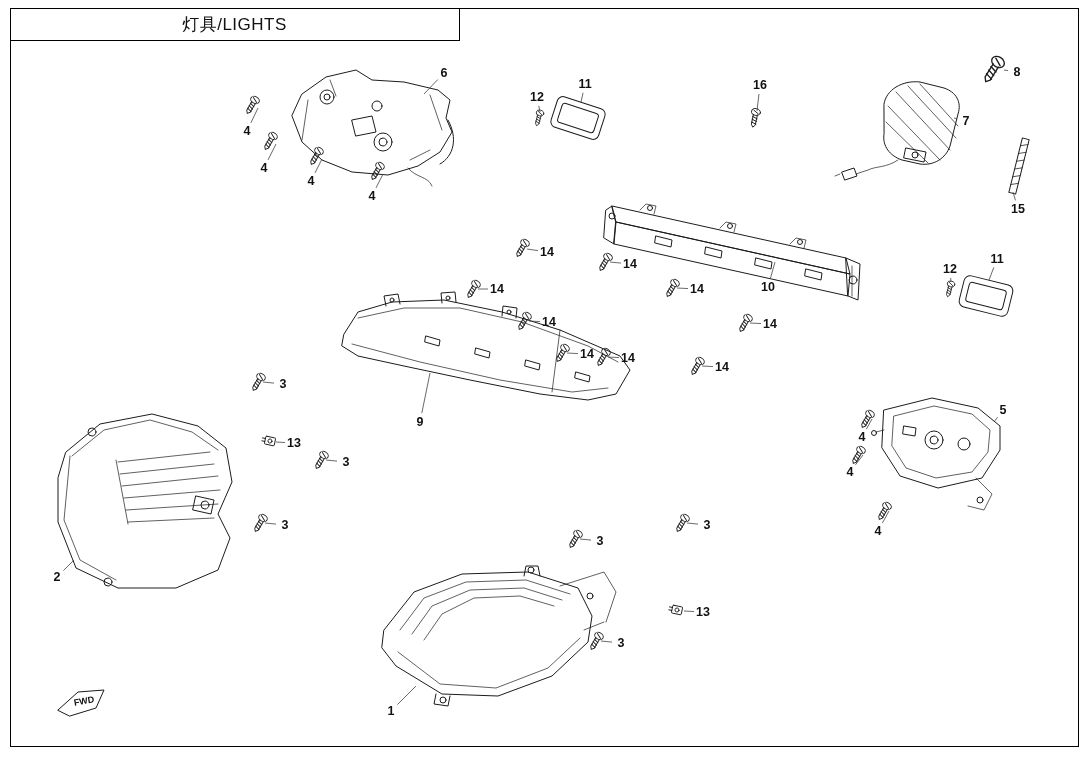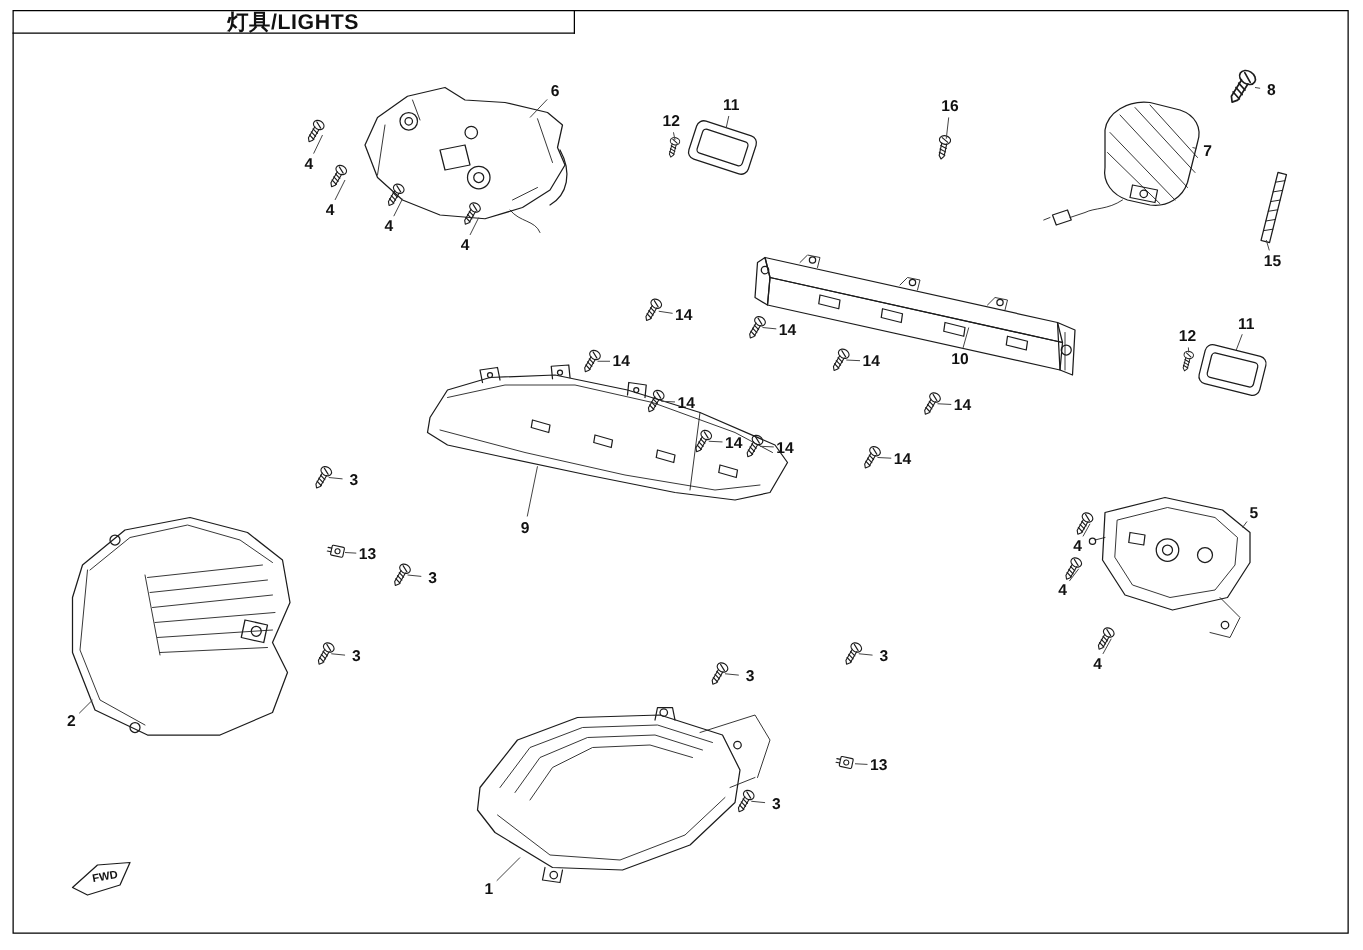--- a/index.html
+++ b/index.html
@@ -5,24 +5,24 @@
   html,body{margin:0;padding:0}
   body{
     width:1090px;height:760px;position:relative;background:#fff;
     font-family:"Liberation Sans",sans-serif;overflow:hidden;color:#111;
   }
   .frame{
     position:absolute;left:10px;top:8px;width:1069px;height:739px;
     border:1.5px solid #000;box-sizing:border-box;
   }
   .title-band{
-    position:absolute;left:10px;top:8px;width:450px;height:19px;
+    position:absolute;left:10px;top:8px;width:450px;height:33px;
     border-right:1.5px solid #000;border-bottom:1.5px solid #000;
     box-sizing:border-box;display:flex;align-items:center;justify-content:center;
-    font-size:17px;font-weight:bold;letter-spacing:.5px;
+    font-size:17px;font-weight:normal;letter-spacing:.5px;
   }
   svg#art{position:absolute;left:0;top:0}
   .ln{fill:none;stroke:#1c1c1c;stroke-width:1;stroke-linejoin:round;stroke-linecap:round}
   .thin{stroke-width:.7}
   .fast{fill:none;stroke:#1c1c1c;stroke-width:.9;stroke-linejoin:round;stroke-linecap:round}
   .callout{font:bold 12.5px "Liberation Sans",sans-serif;fill:#111;text-anchor:middle;dominant-baseline:central}
   .leader{stroke:#444;stroke-width:.8}
   .fwdtxt{font:bold 9px "Liberation Sans",sans-serif;fill:#111;text-anchor:middle;dominant-baseline:central}
 </style>
 </head>

